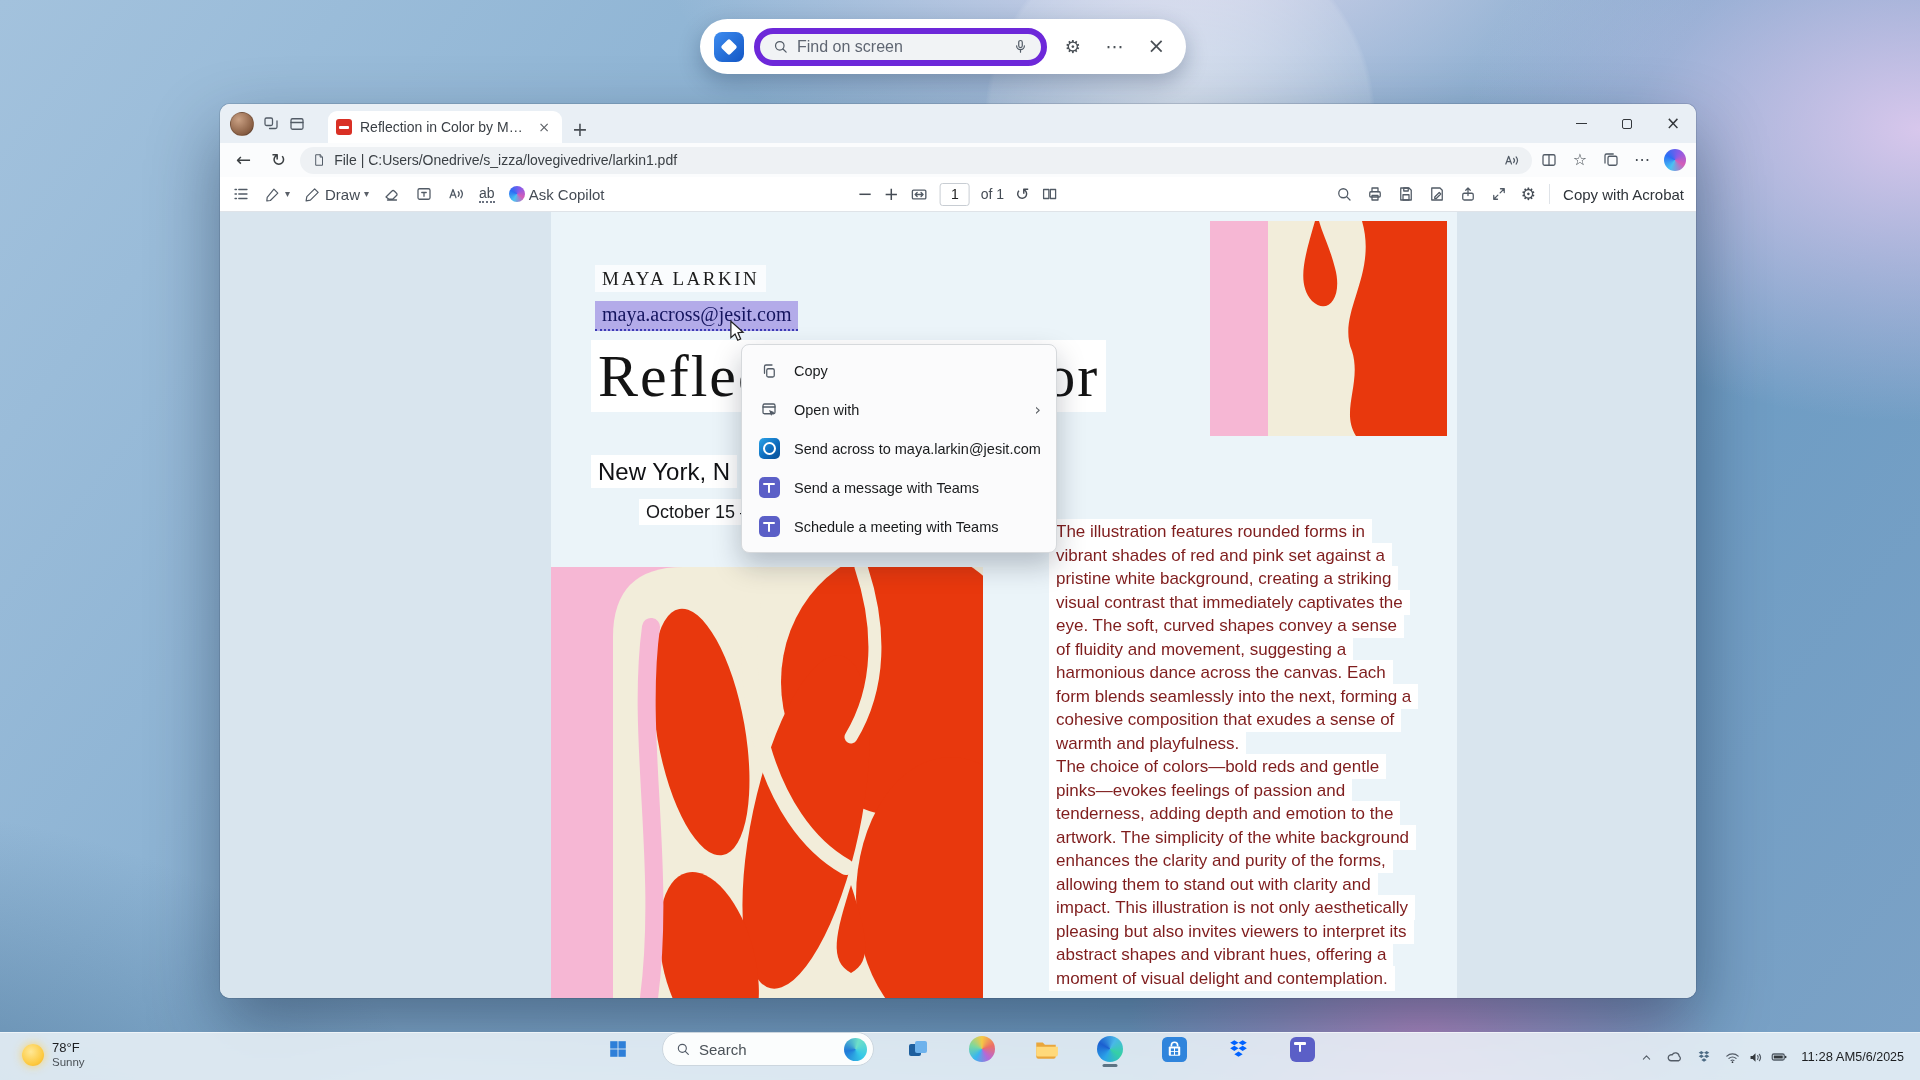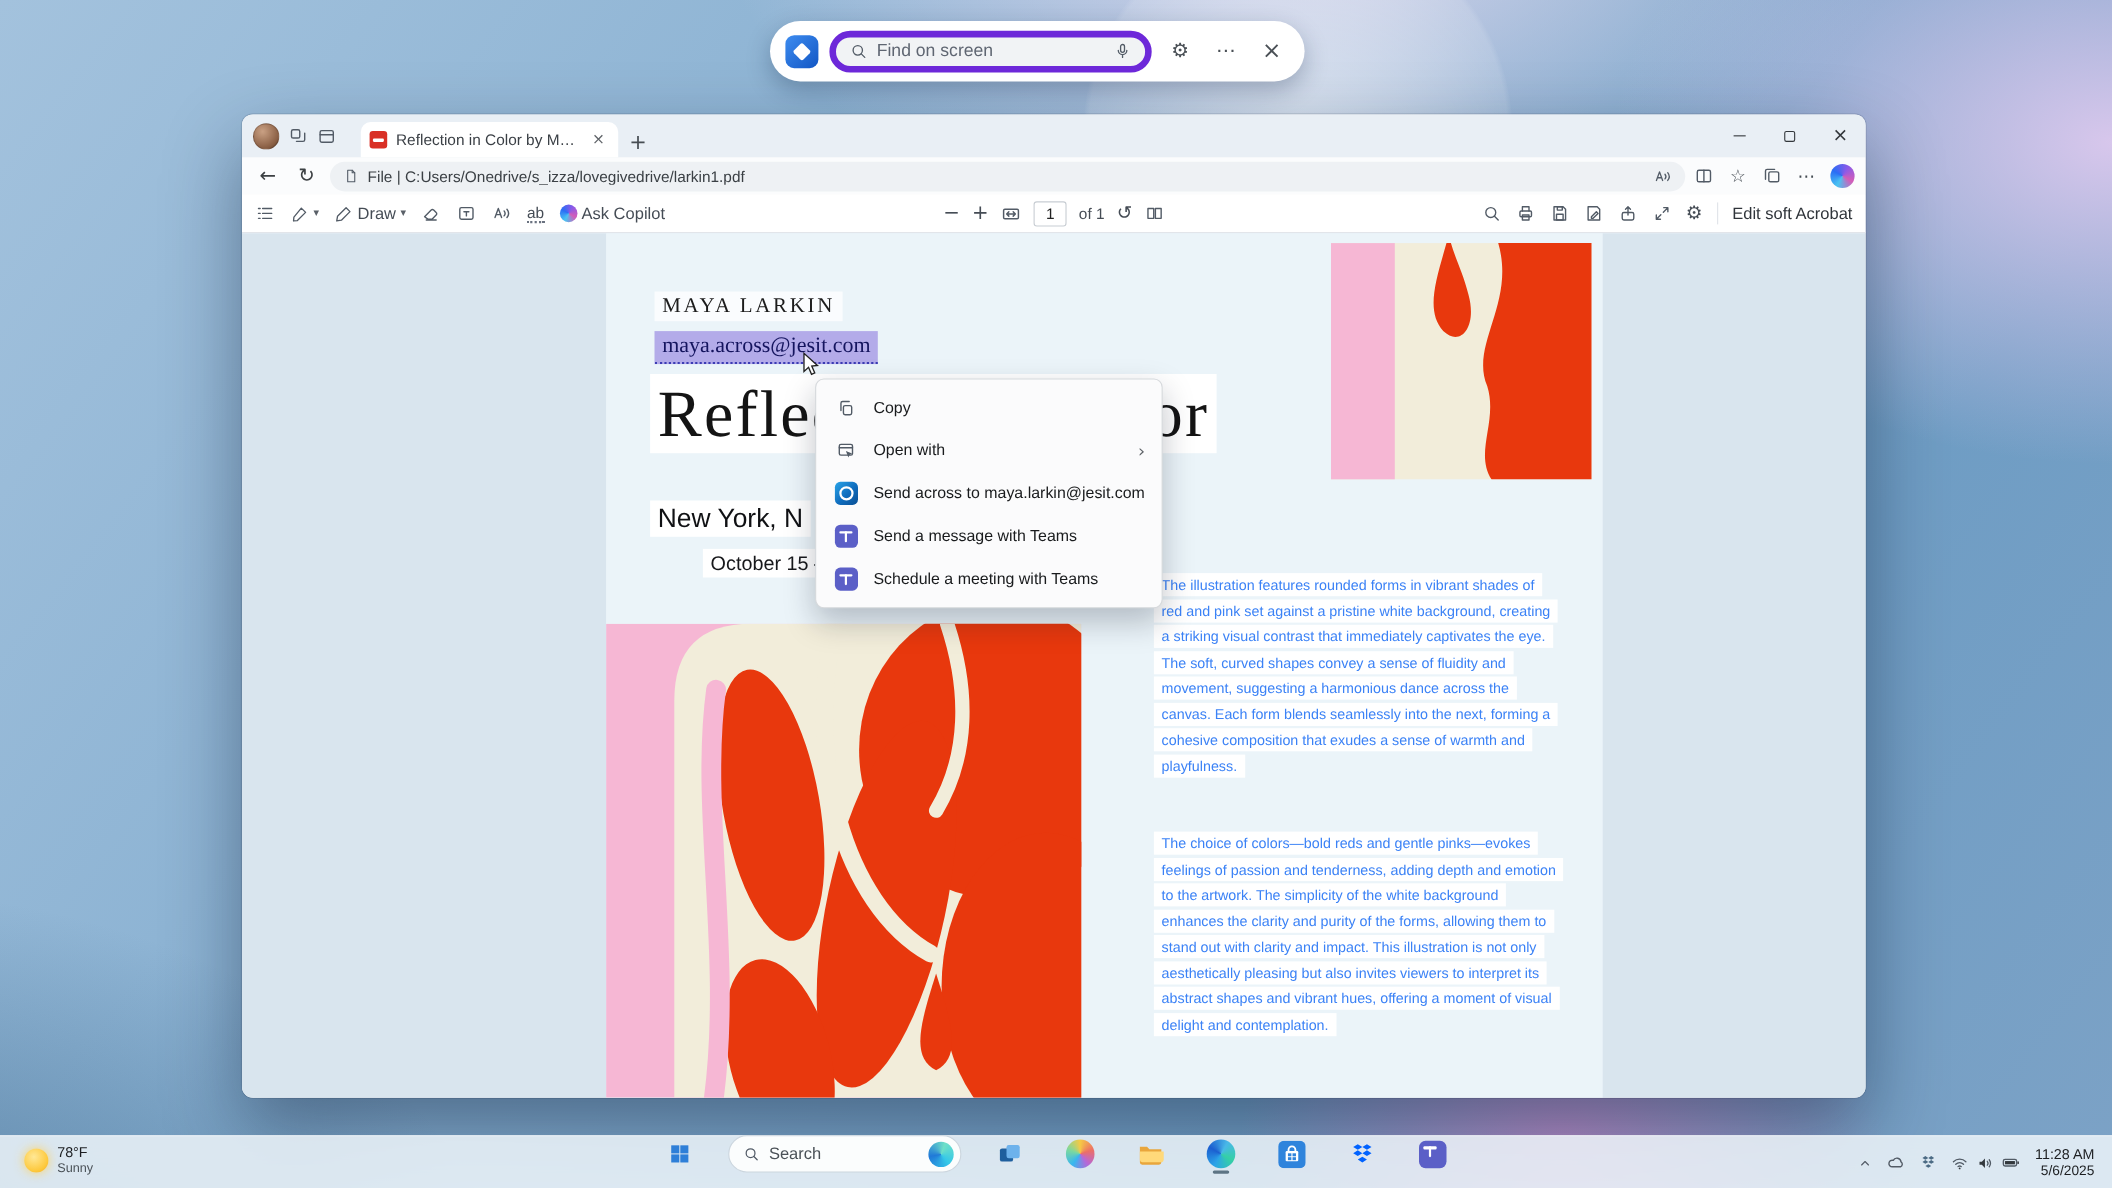--- a/index.html
+++ b/index.html
@@ -85,21 +85,21 @@
   .hl { background:#ffffff; padding:3px 7px; -webkit-box-decoration-break:clone; box-decoration-break:clone; }
   .doc-author { position:absolute; left:44px; top:56px; font-family:"Liberation Serif", serif; font-size:19px;
     letter-spacing:2.5px; color:#1c1c1c; }
   .doc-author .hl { background:rgba(255,255,255,0.72); }
   .doc-email { position:absolute; left:44px; top:89px; font-family:"Liberation Serif", serif; font-size:20px;
     color:#14145e; background:#b3abe9; padding:2px 7px 3px; border-bottom:2px dotted #3c3cb4; }
   .doc-title { position:absolute; left:40px; top:130px; font-family:"Liberation Serif", serif; font-size:60px;
     letter-spacing:2px; color:#141414; white-space:nowrap; }
   .doc-location { position:absolute; left:40px; top:246px; font-size:24px; color:#101114; }
   .doc-dates { position:absolute; left:40px; top:290px; font-size:18px; color:#17181b;margin-left:48px; }
-  .para { position:absolute; left:498px; width:366px; font-size:13px; line-height:23.5px; color:#3b82f6; }
+  .para { position:absolute; left:498px; width:366px; font-size:17px; line-height:23.5px; color:#7f1d1d; }
   .illu-main { position:absolute; left:0; top:355px; width:432px; height:431px; }
   .illu-thumb { position:absolute; left:659px; top:9px; width:237px; height:215px; }
   .cursor { position:absolute; left:176px; top:108px; z-index:6; }
 
   
   .ctxmenu { position:absolute; left:521px; top:132px; width:316px; background:#fbfbfc;
     border:1px solid #d6d9dc; border-radius:8px; box-shadow:0 12px 28px rgba(10,20,40,0.25);
     padding:6px 5px; z-index:50; }
   .mi { display:flex; align-items:center; gap:13px; height:39px; padding:0 10px; border-radius:5px;
     font-size:14.5px; color:#191b1d;justify-content:flex-end; }
@@ -128,21 +128,21 @@
   .tkindicator { position:absolute; bottom:2px; left:50%; transform:translateX(-50%); width:15px; height:3px;
     border-radius:2px; background:#5d7484; }
   .tsearch { width:212px; height:34px; border-radius:17px; background:rgba(255,255,255,0.9);
     border:1px solid #ccd6de; display:flex; align-items:center; gap:8px; padding:0 6px 0 12px; }
   .tsearch .stext { flex:1; font-size:15px; color:#4a5157; }
   .bing { width:23px; height:23px; border-radius:50%; background:conic-gradient(from 140deg, #35c8e8, #2079d8, #6ee0c8, #35c8e8); }
   .cpt { width:26px; height:26px; border-radius:50%; background:conic-gradient(#f6c945, #ec6f66, #b667d8, #38b6f0, #7ad8a0, #f6c945); }
   .edgec { width:26px; height:26px; border-radius:50%; background:conic-gradient(from 120deg, #35d0a5, #2ba3e8, #1b5fd0, #49b8e8, #35d0a5); }
   .tray { position:absolute; right:8px; top:0; height:48px; display:flex; align-items:center; gap:2px; }
   .trbtn { height:34px; display:flex; align-items:center; justify-content:center; padding:0 5px; border-radius:5px; color:#33383d; }
-  .clock { display:flex; flex-direction:column; align-items:flex-end; line-height:1.2; padding:0 8px 0 6px; }
+  .clock { display:flex; flex-direction:row; align-items:flex-end; line-height:1.2; padding:0 8px 0 6px; }
   .clock .t { font-size:13px; color:#1c1e21; }
   .clock .d { font-size:12.5px; color:#1c1e21; }
 </style>
 </head>
 <body>
 
 <div class="desktop">
   <div class="bloom"></div>
 
   <div class="findbar">
@@ -313,21 +313,21 @@
             <rect x="5" y="11" width="14" height="9" rx="2"></rect>
             <path d="M12 14V4M9 7l3-3 3 3"></path>
           </svg>
         <svg class="ic" width="18" height="18" viewBox="0 0 24 24">
             <path d="M14 5h5v5M10 19H5v-5M19 5l-5.5 5.5M5 19l5.5-5.5"></path>
           </svg>
         <div class="tbtn glyph" style="font-size:17px;">
             <span>⚙</span>
           </div>
         <div class="vdiv"></div>
-        <div class="acrobat">Edit soft Acrobat</div>
+        <div class="acrobat">Copy with Acrobat</div>
       </div>
     </div>
 
     <div class="content">
       <div class="pdfpage">
 
         <div class="doc-author"><span class="hl">MAYA LARKIN</span></div>
         <a class="doc-email">maya.across@jesit.com</a>
 
         <svg class="cursor" width="20" height="22" viewBox="0 0 12 18">

